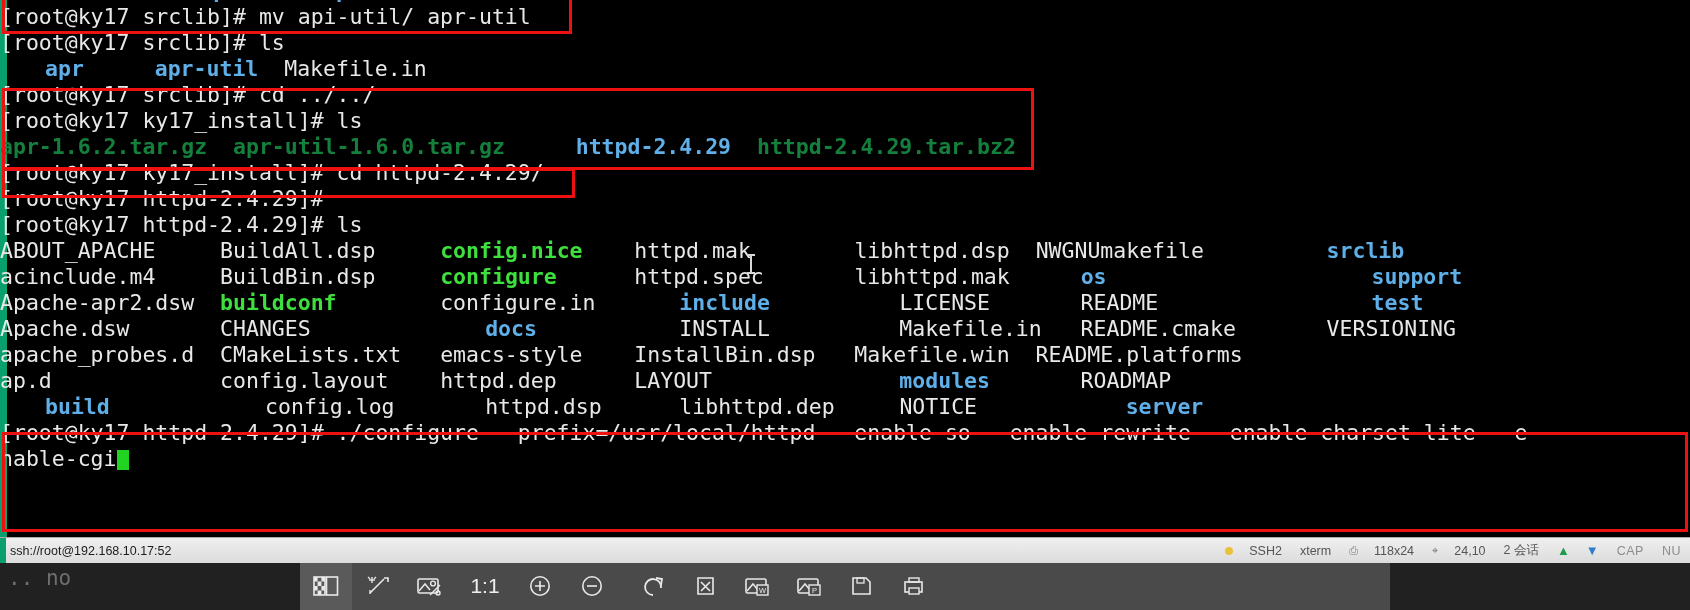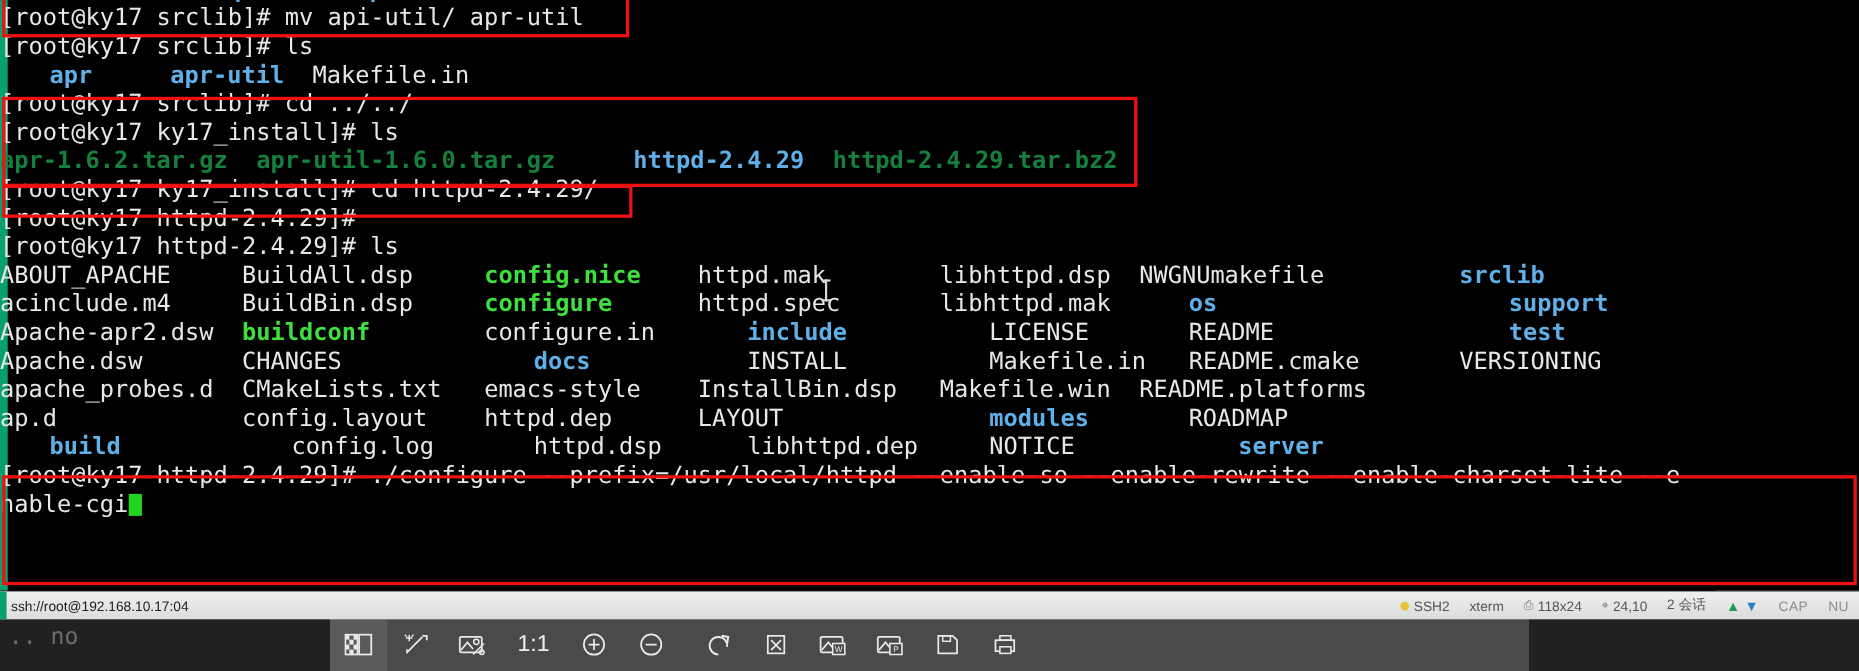--- a/index.html
+++ b/index.html
@@ -87,21 +87,21 @@
     width: 6px; height: 25px; background: #0aa06e; flex: 0 0 auto;
   }
   #statusbar .sb-path {
     padding-left: 4px; flex: 0 0 auto; color: #1c1c1c;
   }
   #statusbar .sb-spacer { flex: 1 1 auto; }
   #statusbar .sb-cell {
     flex: 0 0 auto;
     padding: 0 9px;
     color: #555;
-    display: flex; align-items: center; gap: 4px;
+    display: flex; align-items: center; gap: 16px;
     white-space: nowrap;
   }
   .dot-yellow {
     width: 8px; height: 8px; border-radius: 50%;
     background: #e8c23a; display: inline-block;
   }
   .mini-glyph { font-size: 11px; color: #777; }
   .arrow-green { color: #1e9c4a; font-size: 13px; }
   .arrow-blue  { color: #2f7ec9; font-size: 13px; }
   .sb-cap { color: #8d8d8d; letter-spacing: .5px; }
@@ -260,21 +260,21 @@
             <rect x="8" y="4" width="10" height="4" fill="none" stroke="#e9e9e9" stroke-width="1.4"></rect>
             <rect x="8" y="14" width="10" height="6" fill="#4a4a4a" stroke="#e9e9e9" stroke-width="1.4"></rect>
           </svg>
         </span>
       </div>
     </div>
   </div>
 
   <div id="statusbar">
     <div class="sb-accent"></div>
-    <div class="sb-path">ssh://root@192.168.10.17:04</div>
+    <div class="sb-path">ssh://root@192.168.10.17:52</div>
     <div class="sb-spacer"></div>
     <div class="sb-cell">
       <span class="dot-yellow"></span>
       <span>SSH2</span>
     </div>
     <div class="sb-cell">
       <span>xterm</span>
     </div>
     <div class="sb-cell">
       <span class="mini-glyph">⎙</span>

